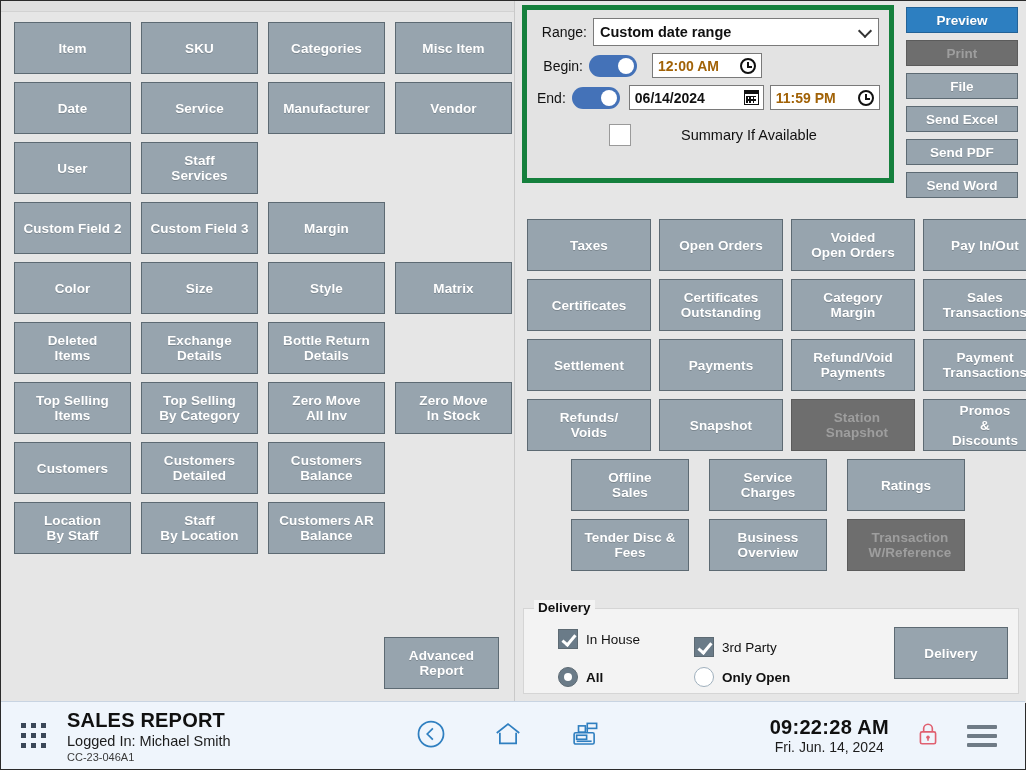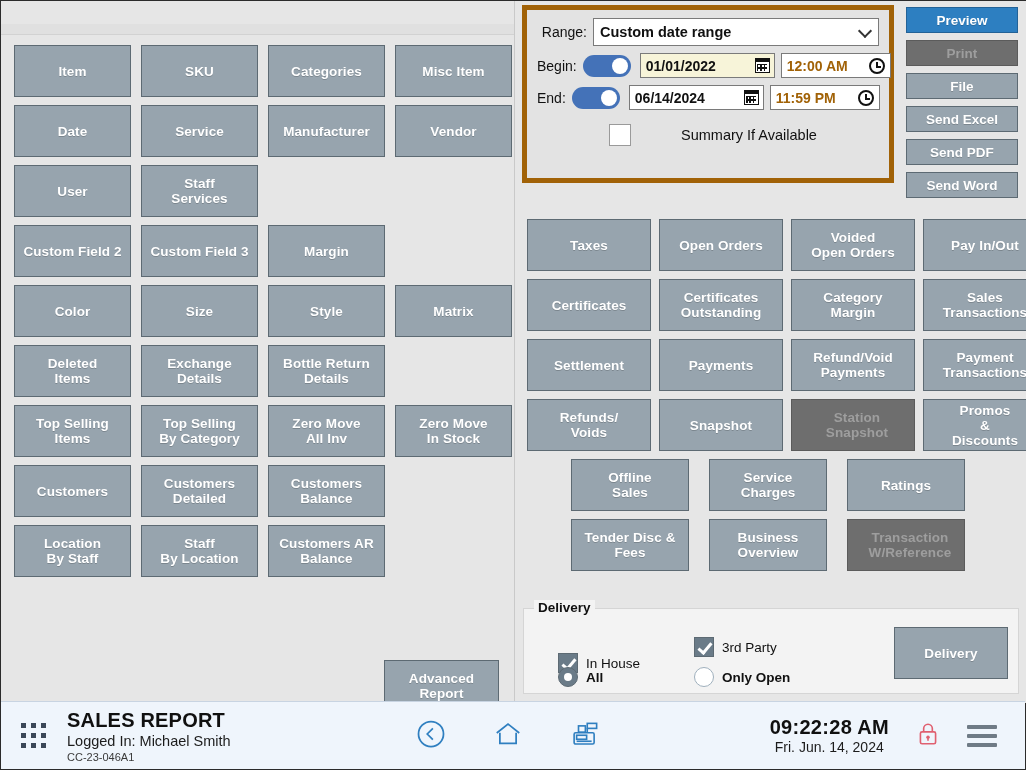--- a/index.html
+++ b/index.html
@@ -41,21 +41,20 @@
     text-shadow: none;
     padding-left: 8px;
   }
 
   
   #left-panel {
     position: absolute;
     left: 0; top: 0;
     width: 513px; height: 702px;
     background: #e6e6e6;
-    margin-top: 23px;
   }
   #left-panel::before {
     content: "";
     position: absolute; left: 0; top: 0; right: 0; height: 10px;
     background: #e0e0e0;
     border-bottom: 1px solid #d2d2d2;
   }
   #left-grid {
     position: absolute;
     left: 13px; top: 21px;
@@ -85,21 +84,21 @@
     left: 514px; top: 0;
     width: 512px; height: 702px;
     background: #e6e6e6;
   }
 
   
   #daterange-group {
     position: absolute;
     left: 7px; top: 4px;
     width: 372px; height: 178px;
-    border: 5px solid #a16207;
+    border: 5px solid #15803d;
     background: #e3e3e3;
     padding: 8px 10px 0 10px;
   }
   .dr-row { display: flex; align-items: center; margin-bottom: 7px; }
   .dr-label {
     font-size: 14px; color: #111;
     text-align: right;
     margin-right: 6px;
   }
   #range-label { width: 50px; }
@@ -420,24 +419,20 @@
           <span>Custom date range</span>
           <span class="chev"></span>
         </div>
       </div>
 
       <div class="dr-row">
         <div class="dr-label" id="begin-label">Begin:</div>
         <div class="toggle">
           <span class="knob"></span>
         </div>
-        <div class="datefield focused">
-          <span>01/01/2022</span>
-          <span class="cal-icon"></span>
-        </div>
         <div class="timefield">
           <span>12:00 AM</span>
           <span class="clock-icon"></span>
         </div>
       </div>
 
       <div class="dr-row">
         <div class="dr-label" id="end-label">End:</div>
         <div class="toggle">
           <span class="knob"></span>
@@ -515,21 +510,21 @@
           <div class="rbtn">Business
 Overview</div>
           <div class="rbtn disabled">Transaction
 W/Reference</div>
         </div>
       </div>
 
     <div id="delivery-group">
       <div id="delivery-legend">Delivery</div>
 
-      <div class="dopt" style="position:absolute;left:34px;top:44px;">
+      <div class="dopt" style="position:absolute;left:34px;top:20px;">
         <span class="chk"></span>
         <span>In House</span>
       </div>
       <div class="dopt" style="position:absolute;left:170px;top:28px;">
         <span class="chk"></span>
         <span>3rd Party</span>
       </div>
       <div class="dopt bold" style="position:absolute;left:34px;top:58px;">
         <span class="rad checked"></span>
         <span>All</span>

